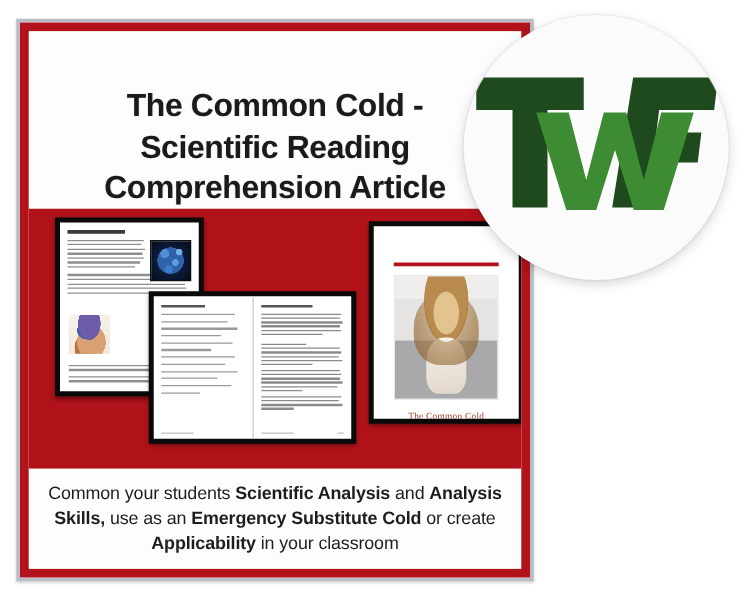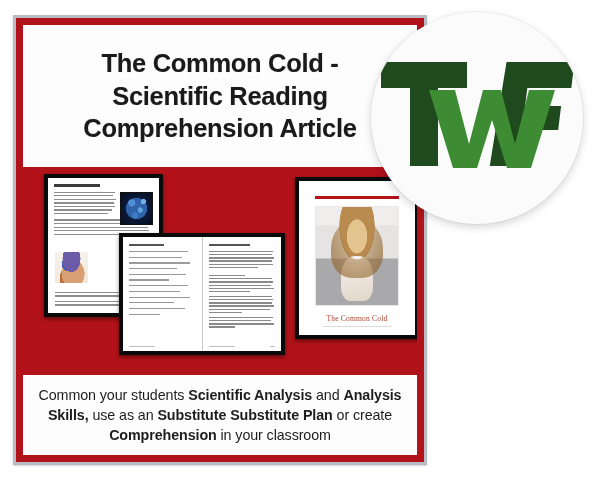--- a/index.html
+++ b/index.html
@@ -38,21 +38,21 @@
 
   
   #title-band {
     position: absolute;
     left: 0; top: 0;
     width: 100%;
     height: 142px;
     background: #fdfdfd;
     box-sizing: border-box;
     display: flex;
-    align-items: center;
+    align-items: flex-end;
     justify-content: center;
   }
   #product-title {
     font-size: 25.5px;
     font-weight: bold;
     line-height: 1.28;
     color: #1a1a1a;
     text-align: center;
     letter-spacing: -0.3px;
     padding: 0 6px;
@@ -147,21 +147,21 @@
   .q-item { height: 1.3px; background: #9a9a9a; margin-bottom: 4.4px; }
   .p-line { height: 1.25px; background: #8b8b8b; margin-bottom: 1.9px; }
   .pagenum { position: absolute; bottom: 4px; left: 6px; height: 1.2px; width: 26px; background: #bdbdbd; }
   .pagenum.r { left: auto; right: 6px; width: 5px; }
 
   
   #doc-cover {
     left: 272px; top: 10px;
     width: 124px; height: 162px;
   }
-  #doc-cover .sheet { padding: 9px 10px; }
+  #doc-cover .sheet { padding: 23px 10px; }
   #cover-rule {
     height: 3px; background: #b21219;
     margin: 6px 6px 0 6px;
   }
   #cover-photo {
     margin: 7px 6px 0 6px;
     height: 98px;
     background:
       radial-gradient(ellipse at 50% 30%, #e4c48e 0 17%, rgba(228,196,142,0) 18%),
       radial-gradient(ellipse at 50% 20%, #b98b4e 0 30%, rgba(185,139,78,0) 31%),
@@ -362,21 +362,21 @@
             <div class="pagenum"></div>
             <div class="pagenum r"></div>
           </div>
 
         </div>
       </div>
 
     </div>
 
     <div id="tagline-band">
-      <div id="tagline"><span>Common your students </span><b>Scientific Analysis</b><span> and </span><b>Analysis Skills,</b><span> use as an </span><b>Substitute Substitute Plan</b><span> or create </span><b>Comprehension</b><span> in your classroom</span></div>
+      <div id="tagline"><span>Common your students </span><b>Scientific Analysis</b><span> and </span><b>Analysis Skills,</b><span> use as an </span><b>Emergency Substitute Cold</b><span> or create </span><b>Applicability</b><span> in your classroom</span></div>
     </div>
 
   </div>
 </div>
 
 <div id="logo-badge">
   <svg id="logo-mark" width="196" height="120" viewBox="0 0 196 120">
 
     <path d="M2 4 H88 V30 H59 V108 H31 V30 H2 Z" fill="#1f4a1e"></path>
 

